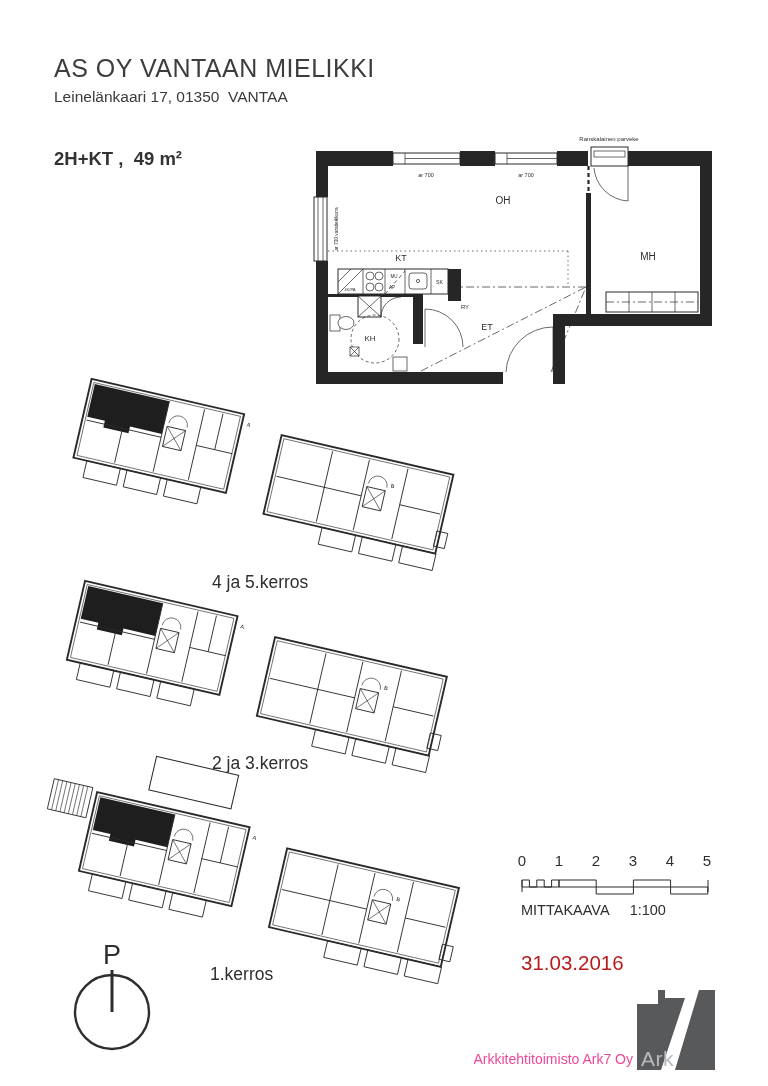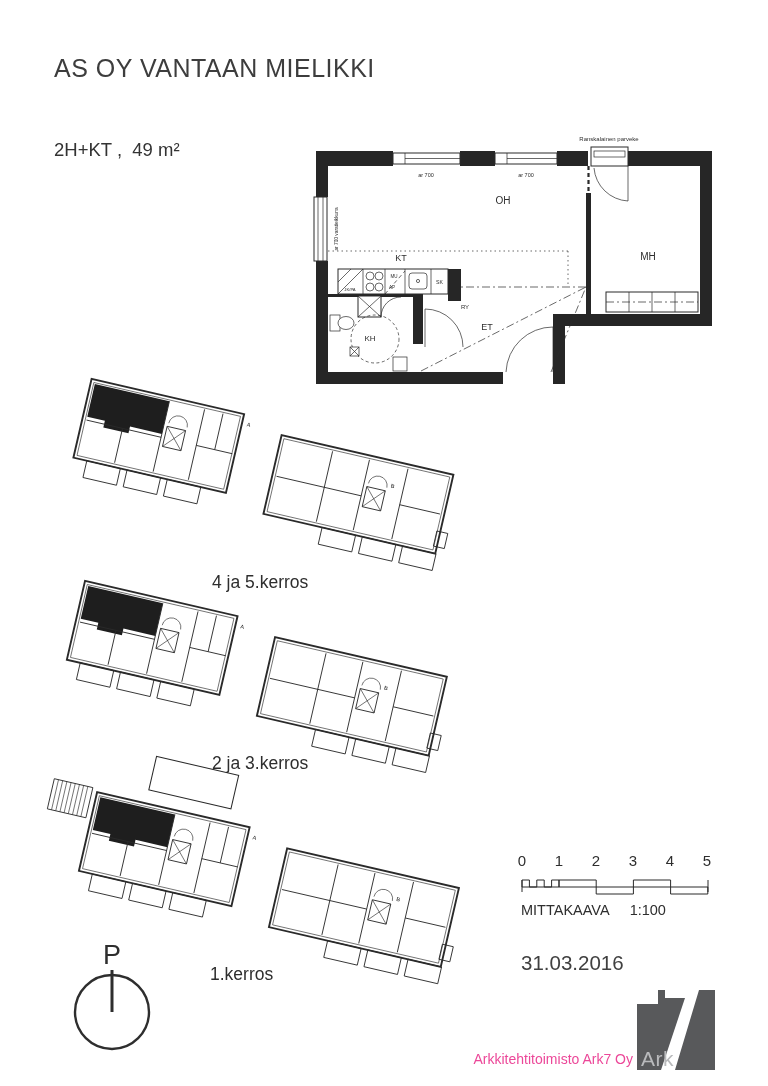--- a/index.html
+++ b/index.html
@@ -2,30 +2,30 @@
 <html><head>
 <meta charset="utf-8">
 <style>
   html,body{margin:0;padding:0;background:#fff;}
   .page{position:relative;width:768px;height:1086px;background:#fff;overflow:hidden;
         font-family:"Liberation Sans",sans-serif;color:#333;margin-top:16px;}
   .abs{position:absolute;}
   .pre{white-space:pre-wrap;}
   .title{left:54px;top:38px;font-size:25px;color:#3d3d3d;letter-spacing:.5px;}
   .address{left:54px;top:72px;font-size:15.5px;color:#3a3a3a;}
-  .apt-type{left:54px;top:123px;font-size:18.5px;font-weight:normal;color:#333;}
+  .apt-type{left:54px;top:132px;font-size:18.5px;font-weight:bold;color:#333;}
   .units{left:54px;top:160px;font-size:17px;color:#343434;}
   .unit-row{display:flex;line-height:25.5px;}
   .unit-code{width:52px;}
   .floor-label{font-size:17.5px;color:#2e2e2e;}
   .scale-num{font-size:15px;color:#2e2e2e;transform:translateX(-50%);}
   .scale-caption{left:521px;top:886px;font-size:14.5px;color:#2e2e2e;}
   .scale-ratio{margin-left:20px;}
   .doc-type{left:521px;top:912px;font-size:20.5px;color:#3a3a3a;}
-  .doc-date{left:521px;top:935px;font-size:20.5px;color:#404040;}
+  .doc-date{left:521px;top:935px;font-size:20.5px;color:#b91c1c;}
   .firm{left:450px;top:1035px;width:183px;text-align:right;font-size:14px;color:#ec4899;}
   .scanline{left:0;top:1077px;width:768px;border-top:1px solid #c6c6c6;height:0;}
   .tick{position:absolute;width:1px;height:4px;background:#9a9a9a;top:1077px;}
   
   svg{overflow:visible;}
   .w2{fill:none;stroke:#2a2a2a;stroke-width:2.2;}
   .w12{fill:none;stroke:#2a2a2a;stroke-width:1.2;}
   .w1{fill:none;stroke:#2a2a2a;stroke-width:1;}
   .w07{fill:none;stroke:#2a2a2a;stroke-width:.7;}
   .w1f{fill:#fff;stroke:#2a2a2a;stroke-width:1;}
@@ -37,20 +37,21 @@
   .dash{stroke-dasharray:4,3;}
   .dashdot{stroke-dasharray:8,3,2,3;}
   .dots{stroke-dasharray:1.5,3;}
 </style>
 </head>
 <body>
 
 <div class="page">
 
   <div class="abs title pre">AS OY VANTAAN MIELIKKI</div>
+  <div class="abs address pre">Leinelänkaari 17, 01350  VANTAA</div>
 
   <div class="abs apt-type pre">2H+KT ,  49 m²</div>
 
   <svg class="abs" style="left:313px;top:113px;" width="402" height="262" viewBox="0 0 402 262">
 
     <text x="296" y="12" class="room" font-size="6" text-anchor="middle">Ranskalainen parveke</text>
 
     <rect x="3" y="22" width="77" height="15" class="ink"></rect>
     <rect x="147" y="22" width="35" height="15" class="ink"></rect>
     <rect x="244" y="22" width="31" height="15" class="ink"></rect>

